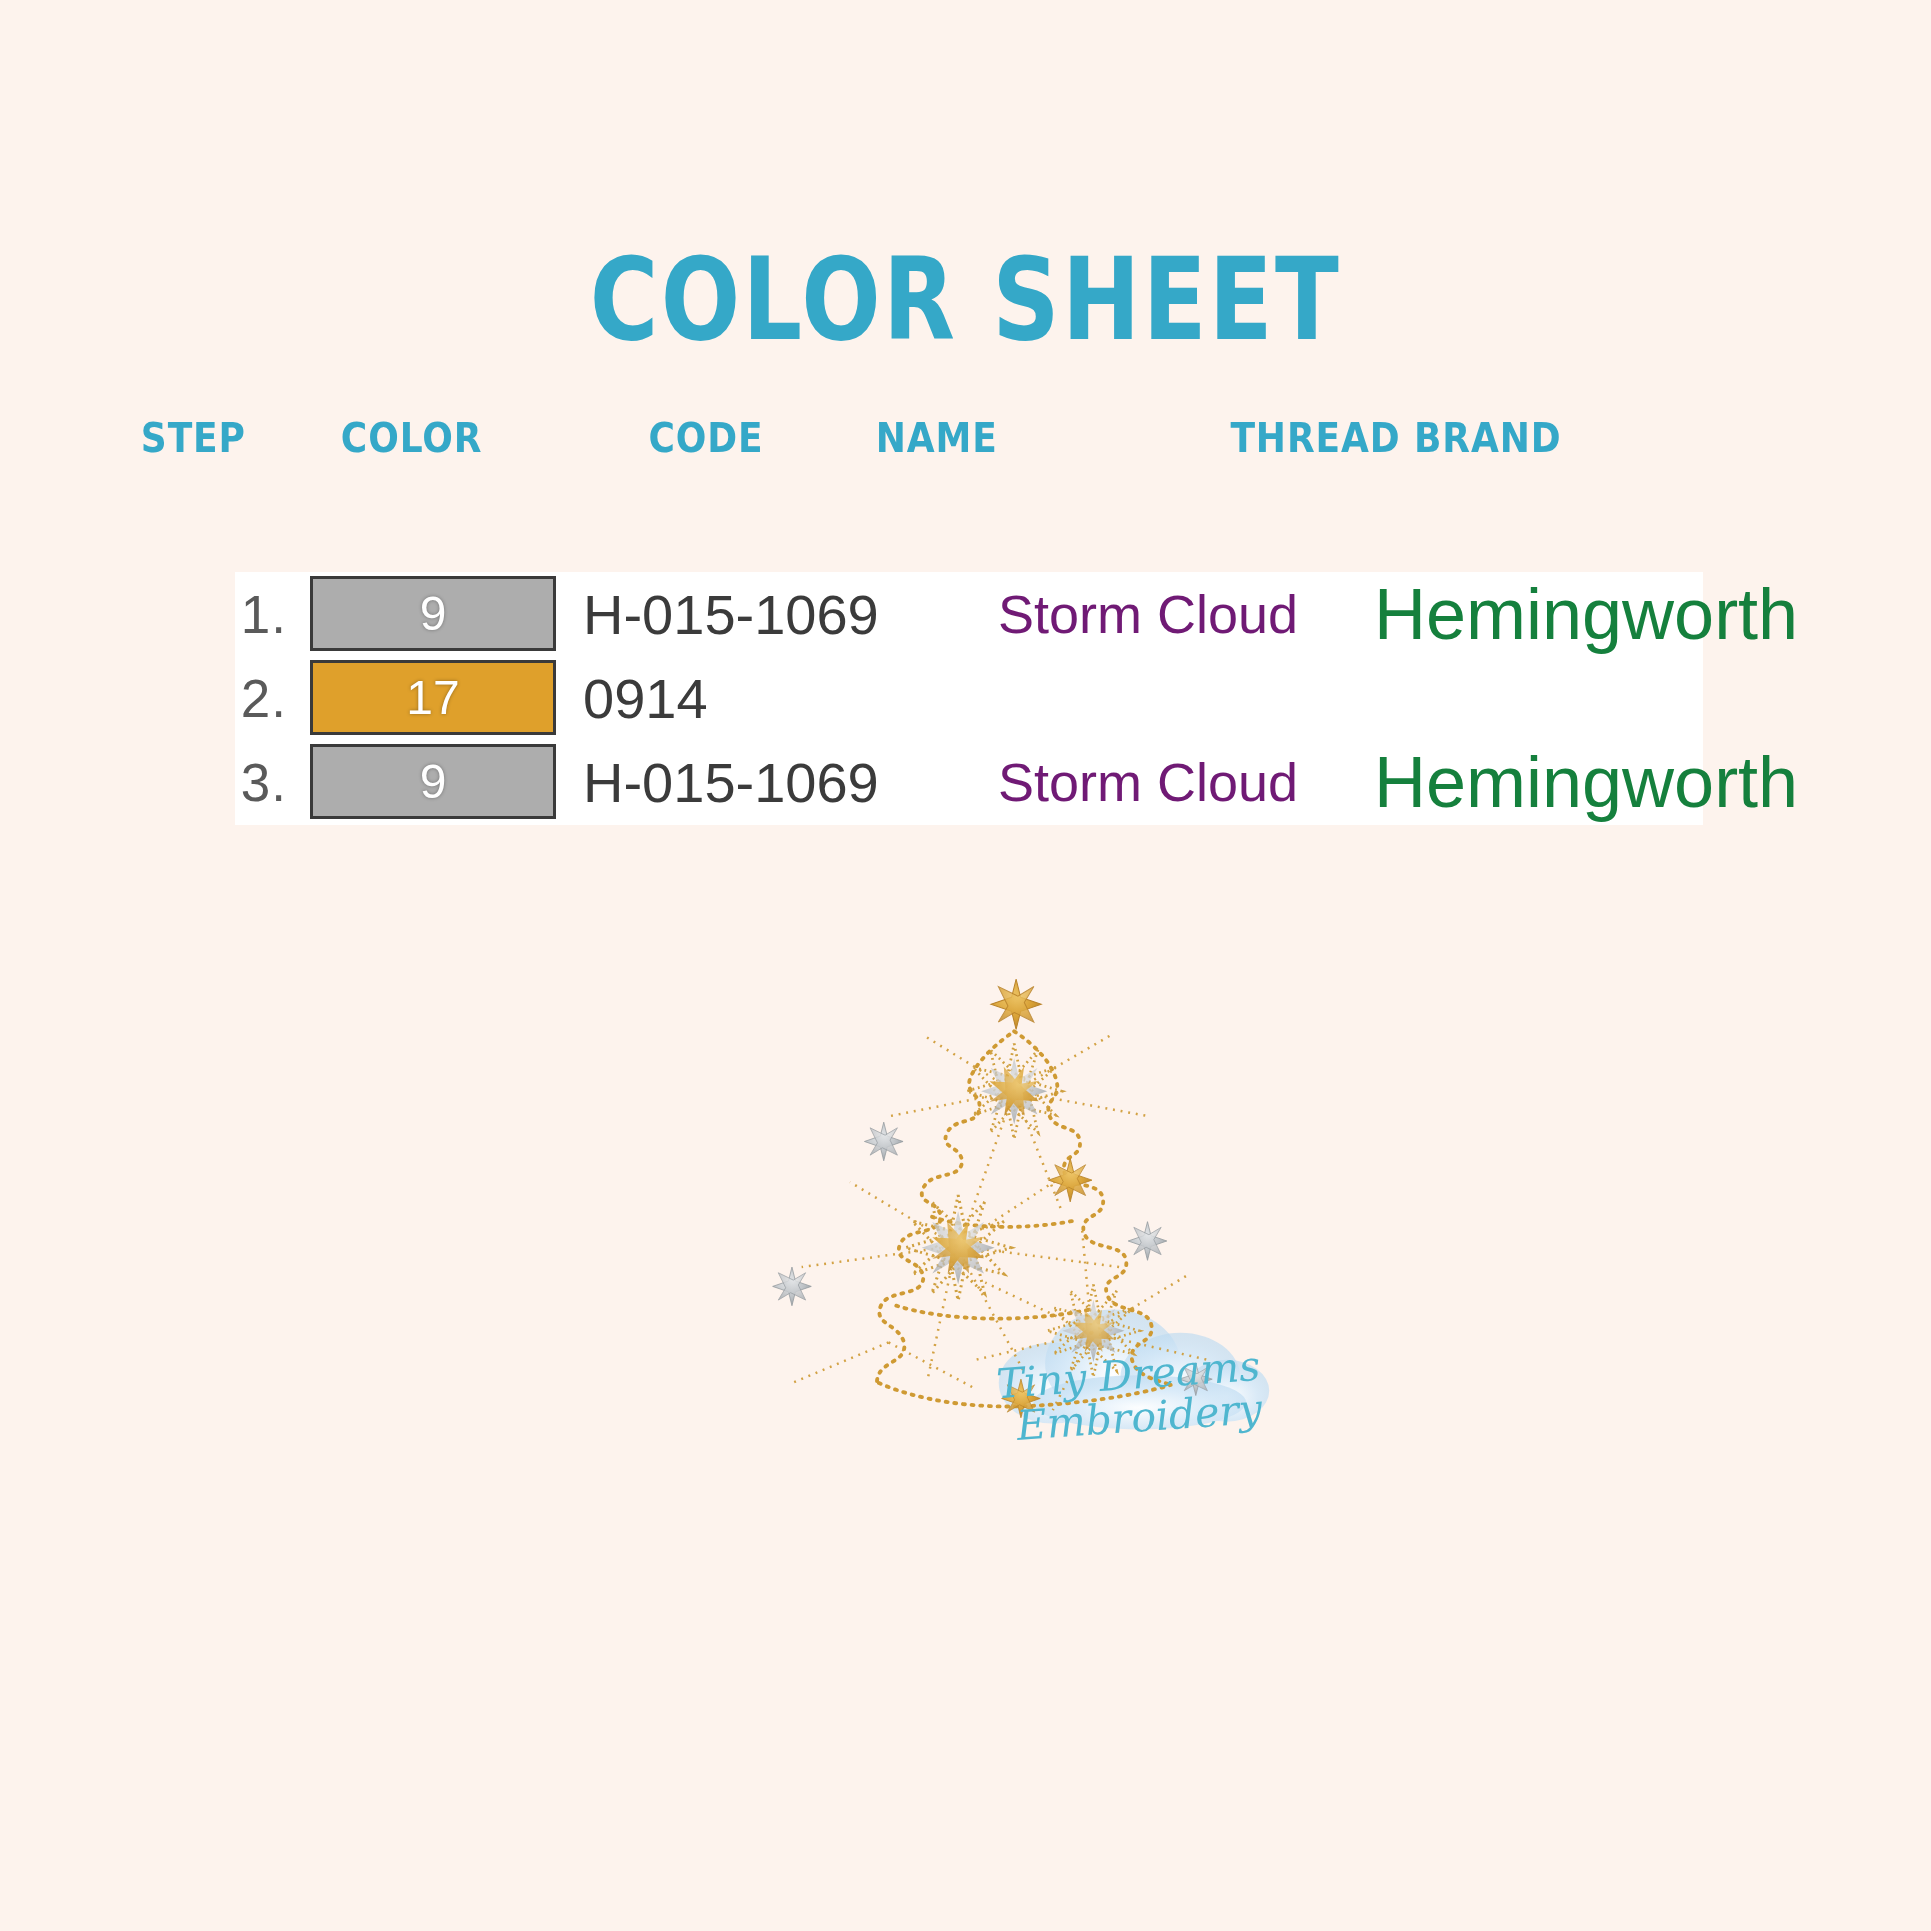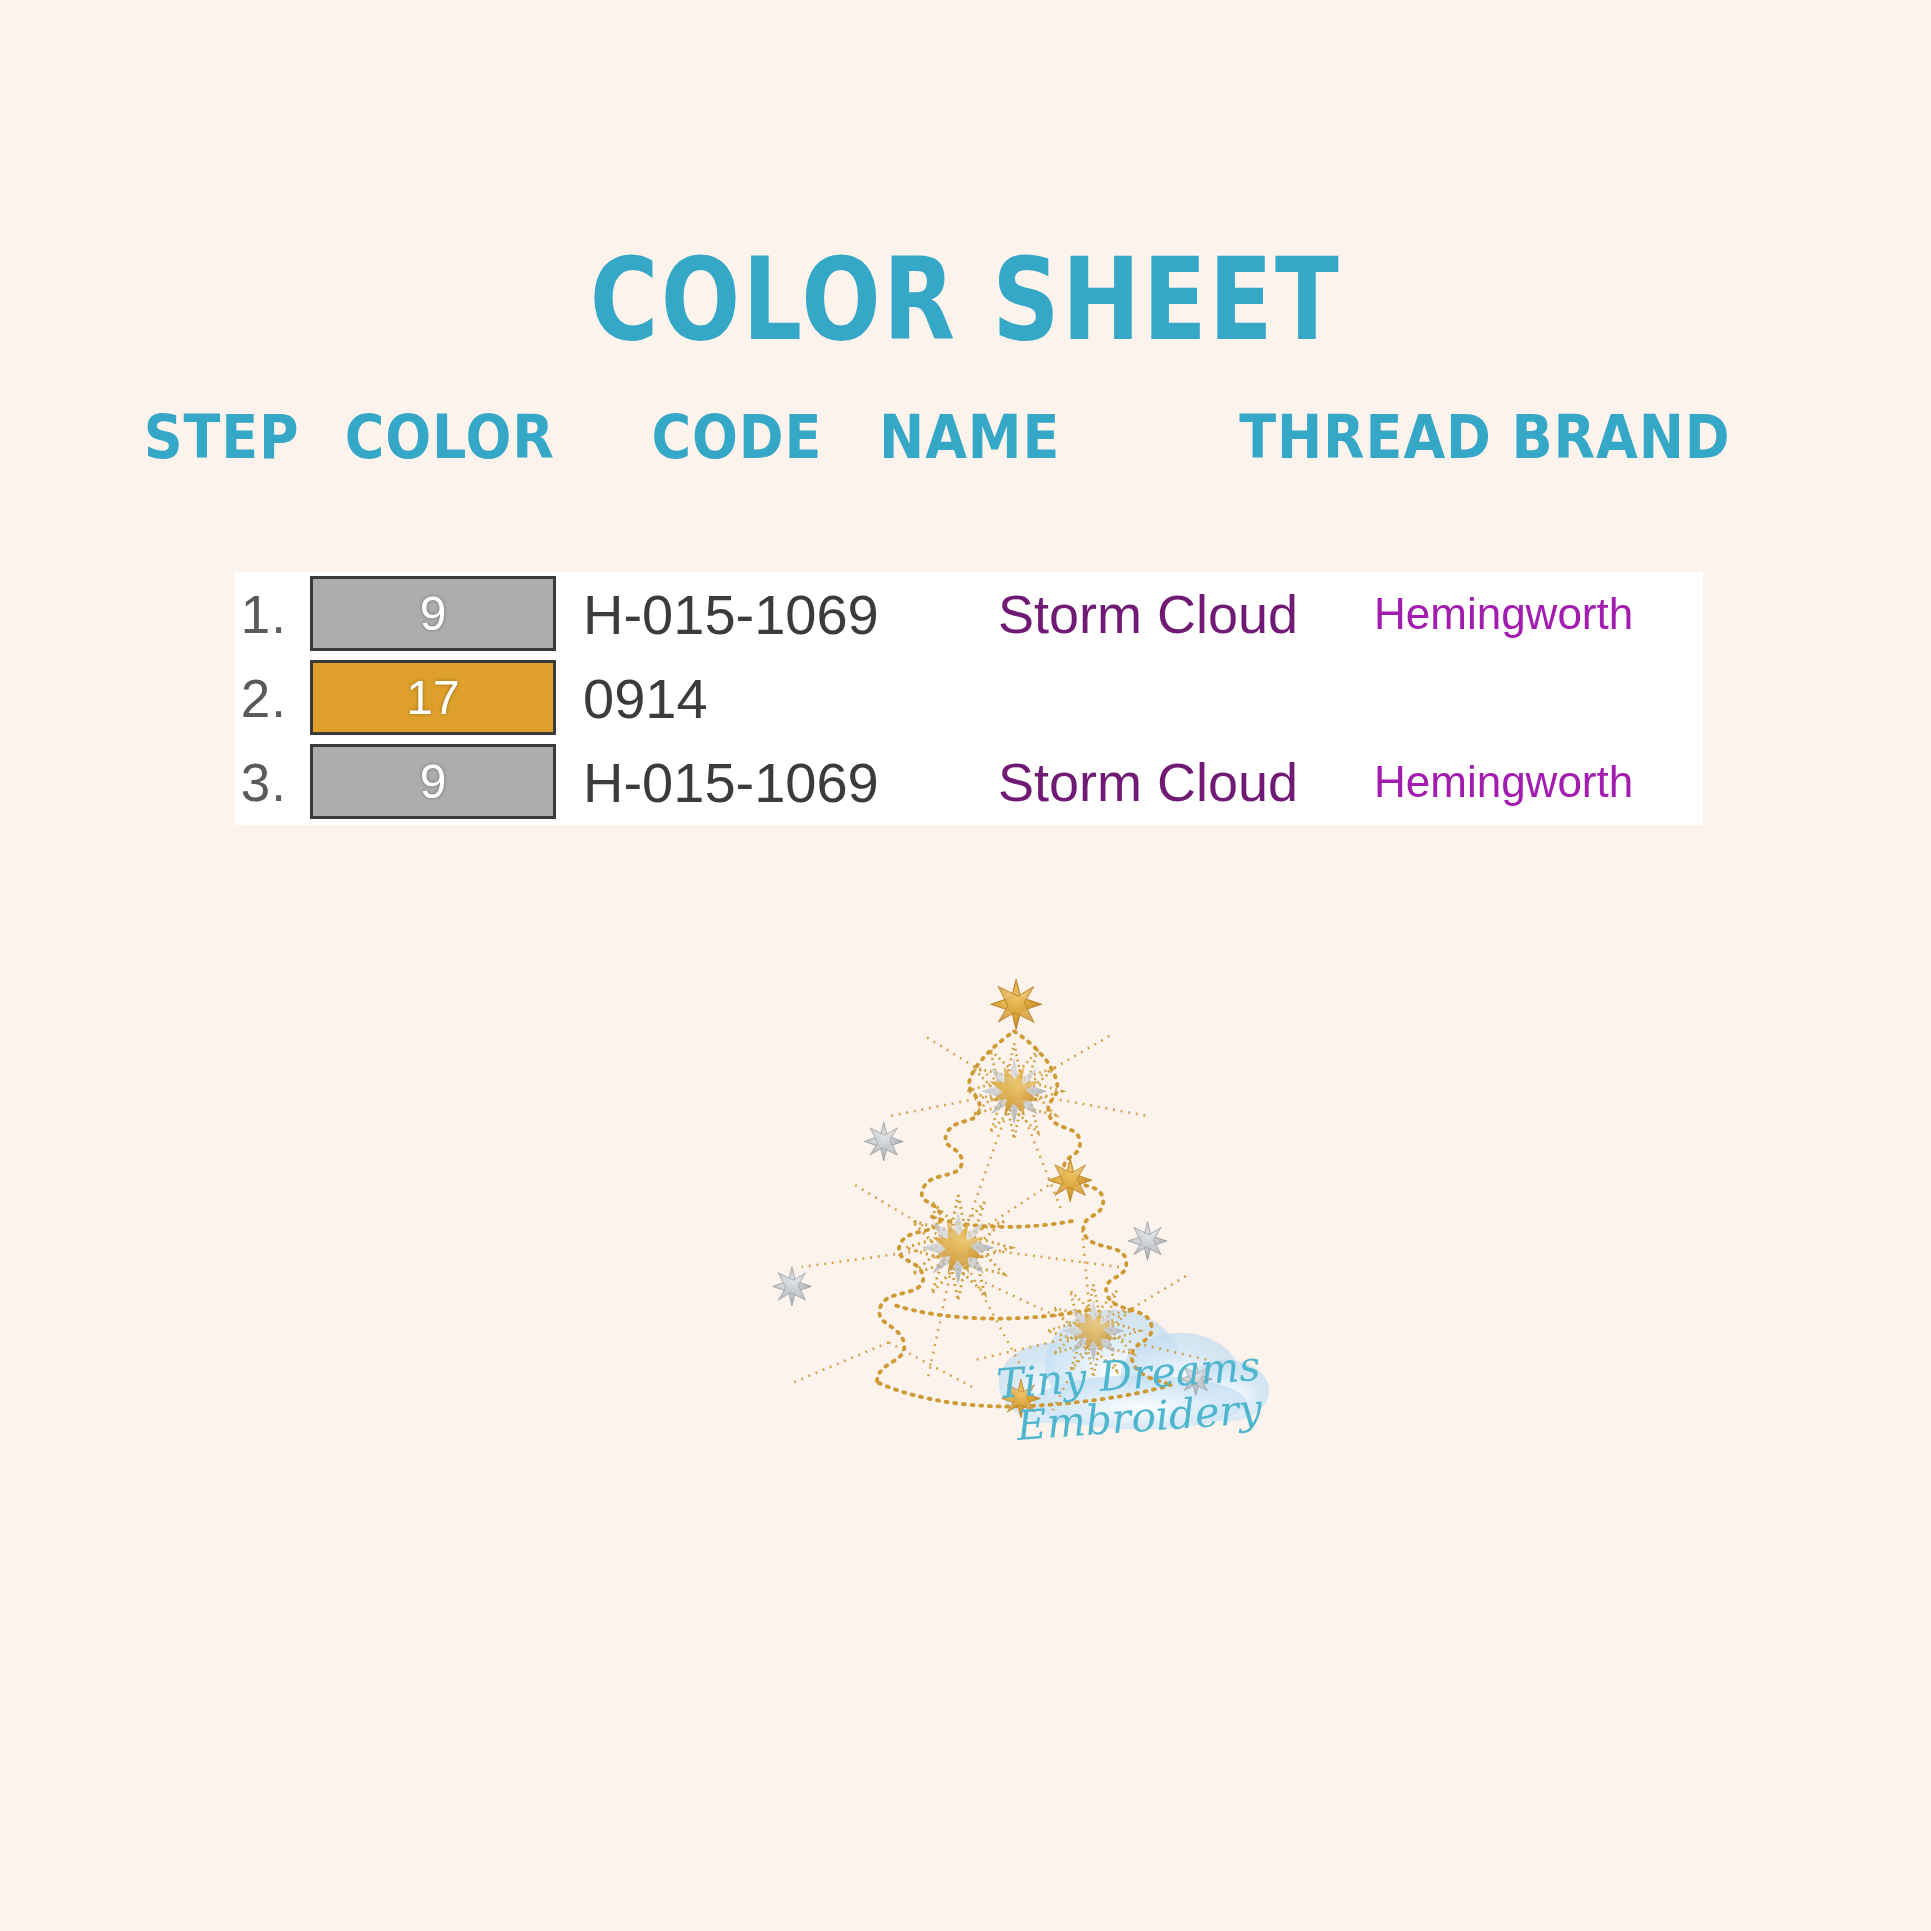--- a/index.html
+++ b/index.html
@@ -28,27 +28,27 @@
     font-weight: 700;
     letter-spacing: 2.9px;
     transform: scaleX(0.82);
     line-height: 1;
     white-space: nowrap;
   }
 
   
   #column-headers {
     position: absolute;
-    top: 404px;
+    top: 416px;
     left: 0;
     width: 1931px;
     height: 68px;
     color: #35a8c8;
     font-family: "DejaVu Sans", sans-serif;
-    font-size: 60px;
+    font-size: 40px;
     font-weight: 600;
     letter-spacing: 1px;
   }
   #column-headers .hdr {
     position: absolute;
     top: 0;
     transform: scaleX(0.9);
     white-space: nowrap;
     line-height: 1.1;
   }
@@ -114,22 +114,22 @@
     width: 406px;
     text-align: left;
     font-size: 54px;
     color: #701a75;
   }
   .cell-brand {
     position: absolute;
     left: 1139px;
     width: 328px;
     text-align: left;
-    font-size: 44px;
-    color: #a21caf;
+    font-size: 72px;
+    color: #15803d;
     padding-right: 19.3px;
   }
 
   
   #design-artwork {
     position: absolute;
     left: 734px;
     top: 927px;
     width: 599px;
     height: 599px;

